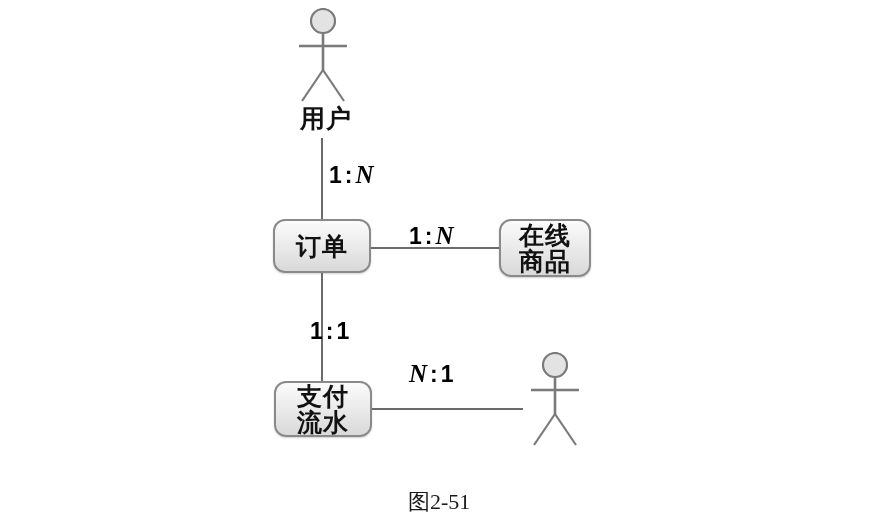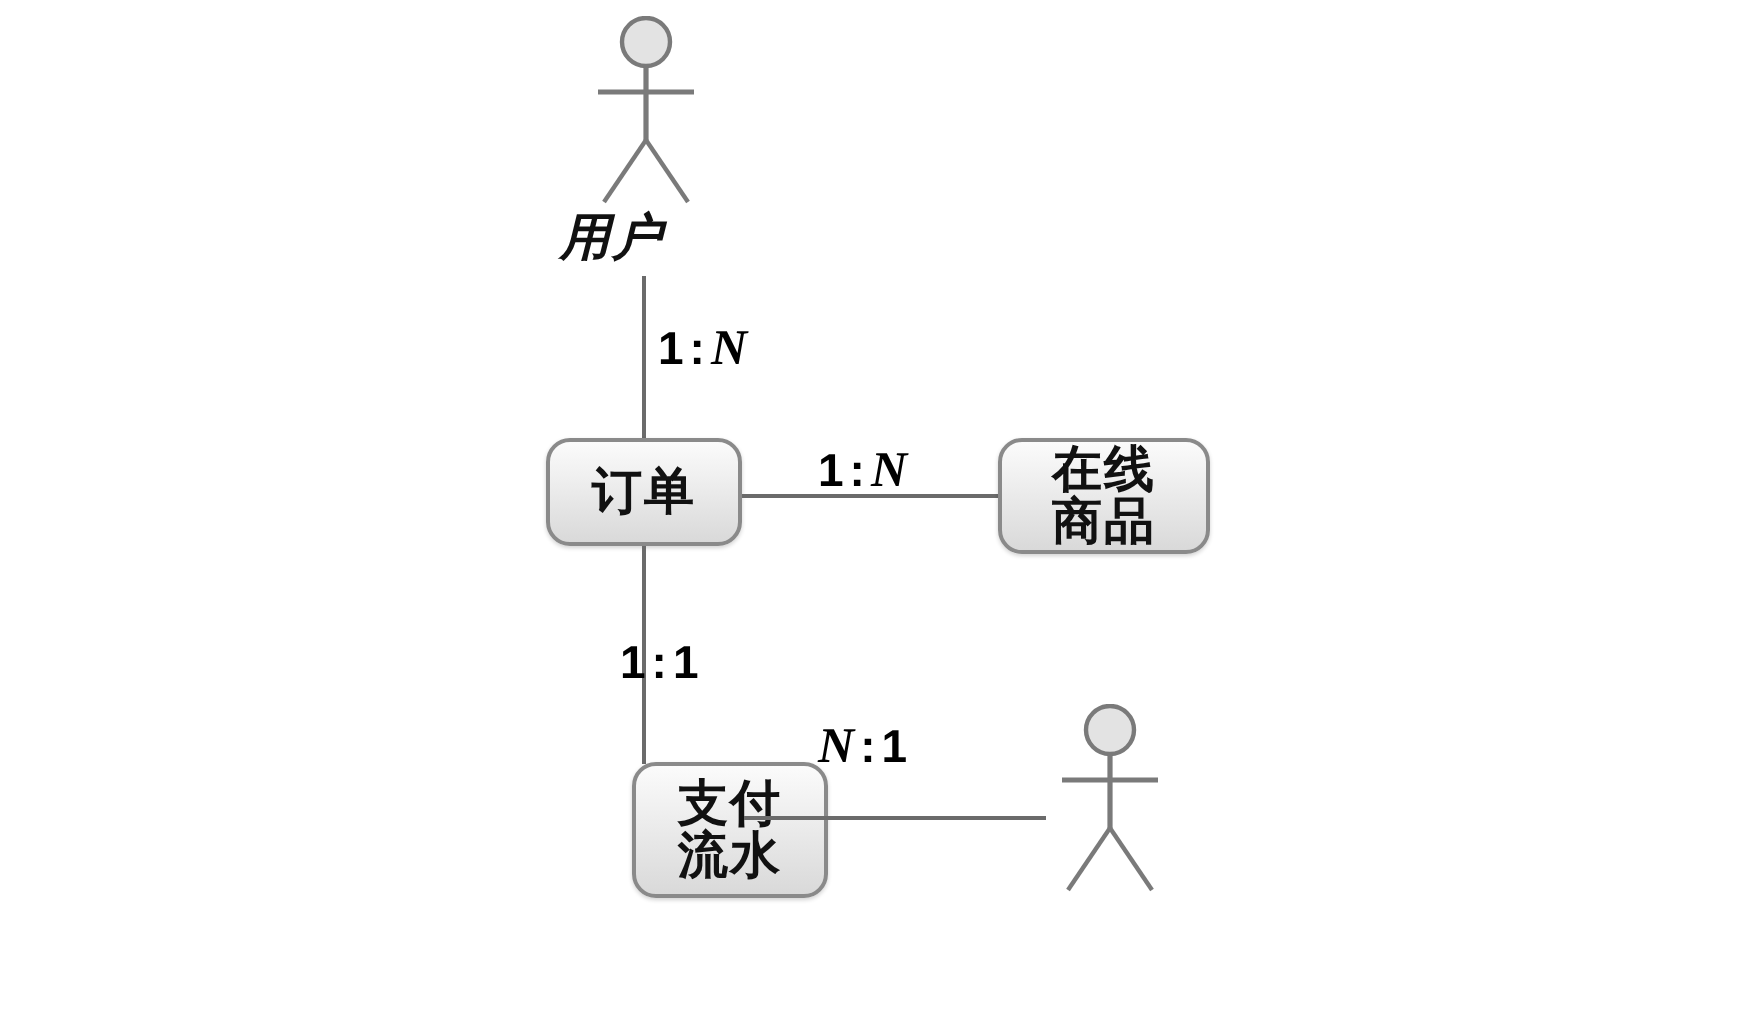--- a/index.html
+++ b/index.html
@@ -103,60 +103,61 @@
 
   <div class="actor" style="left:291px; top:8px;">
     <svg width="64" height="98" viewBox="0 0 64 98">
       <circle cx="32" cy="13" r="12" fill="#e3e3e3" stroke="#7a7a7a" stroke-width="2.2"></circle>
       <line x1="32" y1="25" x2="32" y2="62" stroke="#7a7a7a" stroke-width="2.6"></line>
       <line x1="8" y1="38" x2="56" y2="38" stroke="#7a7a7a" stroke-width="2.6"></line>
       <line x1="32" y1="62" x2="11" y2="93" stroke="#7a7a7a" stroke-width="2.2"></line>
       <line x1="32" y1="62" x2="53" y2="93" stroke="#7a7a7a" stroke-width="2.2"></line>
     </svg>
   </div>
-  <div class="actor-label" style="left:280px; top:102px;font-style:italic;">用户</div>
+  <div class="actor-label" style="left:300px; top:102px;">用户</div>
 
   <div class="line-v" style="left:321px; top:138px; height:82px;"></div>
   <div class="card" style="left:329px; top:161px;">
     <span>1</span><span class="colon">:</span><span class="ital">N</span>
   </div>
 
   <div class="entity" style="left:273px; top:219px; width:98px; height:54px;">
     <span class="lbl">订单</span>
   </div>
 
   <div class="line-h" style="left:371px; top:247px; width:130px;"></div>
   <div class="card" style="left:409px; top:222px;">
     <span>1</span><span class="colon">:</span><span class="ital">N</span>
   </div>
 
-  <div class="entity" style="left:499px; top:219px; width:106px; height:58px;">
+  <div class="entity" style="left:499px; top:219px; width:92px; height:58px;">
     <span class="lbl">在线
 商品</span>
   </div>
 
   <div class="line-v" style="left:321px; top:273px; height:109px;"></div>
   <div class="card" style="left:310px; top:318px;">
     <span>1</span><span class="colon">:</span><span>1</span>
   </div>
 
-  <div class="entity" style="left:274px; top:381px; width:98px; height:68px;margin-left:42px;">
+  <div class="entity" style="left:274px; top:381px; width:98px; height:56px;">
     <span class="lbl">支付
 流水</span>
   </div>
 
   <div class="line-h" style="left:372px; top:408px; width:151px;"></div>
   <div class="card" style="left:409px; top:360px;">
     <span class="ital">N</span><span class="colon">:</span><span>1</span>
   </div>
 
   <div class="actor" style="left:523px; top:352px;">
     <svg width="64" height="98" viewBox="0 0 64 98">
       <circle cx="32" cy="13" r="12" fill="#e3e3e3" stroke="#7a7a7a" stroke-width="2.2"></circle>
       <line x1="32" y1="25" x2="32" y2="62" stroke="#7a7a7a" stroke-width="2.6"></line>
       <line x1="8" y1="38" x2="56" y2="38" stroke="#7a7a7a" stroke-width="2.6"></line>
       <line x1="32" y1="62" x2="11" y2="93" stroke="#7a7a7a" stroke-width="2.2"></line>
       <line x1="32" y1="62" x2="53" y2="93" stroke="#7a7a7a" stroke-width="2.2"></line>
     </svg>
   </div>
 
+  <div class="caption" style="left:408px; top:487px;">图2-51</div>
 
 </div>
 
 </body></html>

